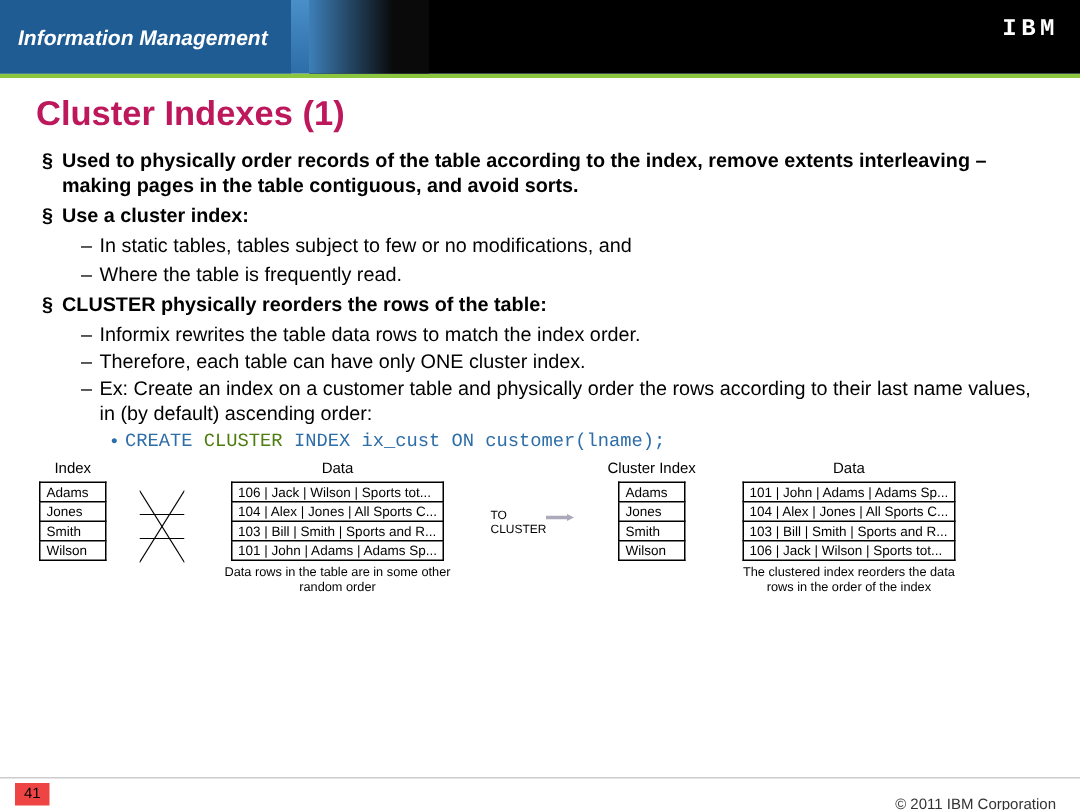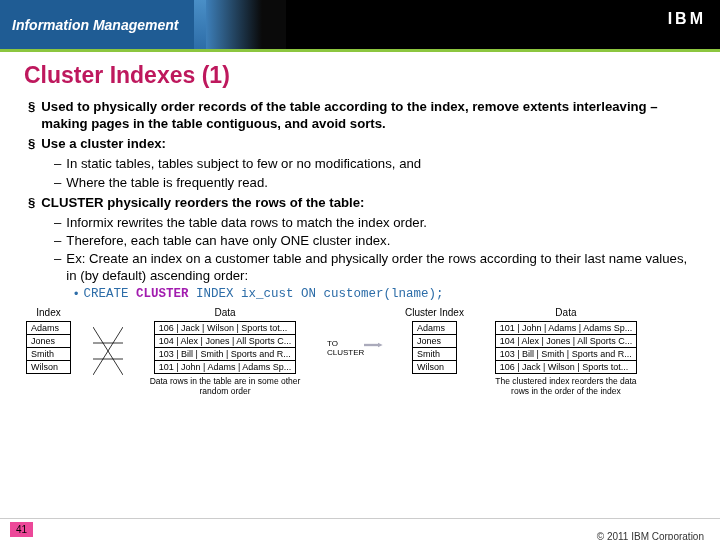--- a/index.html
+++ b/index.html
@@ -2,46 +2,46 @@
 <html><head>
 <meta charset="utf-8">
 <style>
   * { margin: 0; padding: 0; box-sizing: border-box; }
   body { width: 720px; height: 540px; font-family: Arial, sans-serif; background: #fff; position: relative; overflow: hidden; }
   .header { height: 49px; background: linear-gradient(#4a8fc7, #2d6da8); display: flex; align-items: center; position: relative; }
   .header-title-wrap { background: #1f5c94; height: 100%; display: flex; align-items: center; padding: 0 16px 0 12px; }
   .header-title { color: #fff; font-weight: bold; font-size: 14px; font-style: italic; }
   .header-mid { flex: 1; height: 100%; background: #000; margin-left: 12px; position: relative; }
   .header-mid::before { content: ""; position: absolute; left: 0; top: 0; width: 80px; height: 100%; background: linear-gradient(90deg, #3d7fb9, #0a0a0a 70%); }
-  .ibm-logo { position: absolute; right: 14px; top: 10px; color: #fff; font-weight: bold; font-size: 16px; letter-spacing: 3px; font-family: Liberation Sans, sans-serif; }
+  .ibm-logo { position: absolute; right: 14px; top: 10px; color: #fff; font-weight: bold; font-size: 16px; letter-spacing: 3px; font-family: Liberation Mono, monospace; }
   .green-bar { height: 3px; background: #8cc63f; }
   .slide-title { color: #be185d; font-size: 23px; font-weight: bold; padding: 10px 24px 6px 24px; }
   .content { padding: 0 28px 0 28px; font-size: 13.2px; line-height: 1.3; color: #000; }
   .b1 { margin: 3px 0 3px 0; font-weight: bold; display: flex; }
   .b1 .mk { margin-right: 6px; }
   .b2 { margin: 1px 0 1px 26px; display: flex; font-weight: normal; }
   .b2 .mk { margin-right: 5px; }
   .b3 { margin: 1px 0 1px 46px; display: flex; font-weight: normal; color: #2d6da8; font-size: 12.5px; }
   .b3 .mk { margin-right: 5px; }
   .code { font-family: "Courier New", monospace; }
-  .kw { font-weight: bold; color: #a21caf; }
+  .kw { font-weight: normal; color: #4d7c0f; }
   .diagram { display: flex; align-items: flex-start; padding: 4px 18px 0 26px; font-size: 9.5px; gap: 22px; }
   .col { display: flex; flex-direction: column; align-items: center; }
   .col-label { font-weight: normal; margin-bottom: 3px; font-size: 10px; }
   .tbl { border-collapse: collapse; }
   .tbl td { border: 1px solid #000; padding: 1px 4px; white-space: nowrap; font-size: 9px; }
   .idx td { width: 44px; }
   .cross { position: relative; width: 30px; height: 60px; margin-top: 14px; }
   .cross svg { position: absolute; top: 0; left: 0; }
   .to-cluster { display: flex; flex-direction: row; align-items: flex-start; margin-top: 32px; width: 56px; }
   .to-cluster-label { font-size: 8px; margin-bottom: 2px; }
   .arrow { width: 48px; height: 12px; }
   .caption { font-size: 8.5px; text-align: center; margin-top: 3px; max-width: 160px; line-height: 1.15; }
   .footer { position: absolute; bottom: 0; left: 0; right: 0; height: 22px; border-top: 1px solid #ccc; display: flex; align-items: center; justify-content: space-between; padding: 0 16px 0 10px; font-size: 10px; }
-  .page-num { background: #ec4899; padding: 2px 6px; font-size: 10px; }
+  .page-num { background: #ef4444; padding: 2px 6px; font-size: 10px; }
   .copyright { color: #333; margin-top: 13px; }
 </style>
 </head>
 <body>
 
 <div class="header">
   <div class="header-title-wrap">
     <span class="header-title">Information Management</span>
   </div>
   <div class="header-mid"></div>

